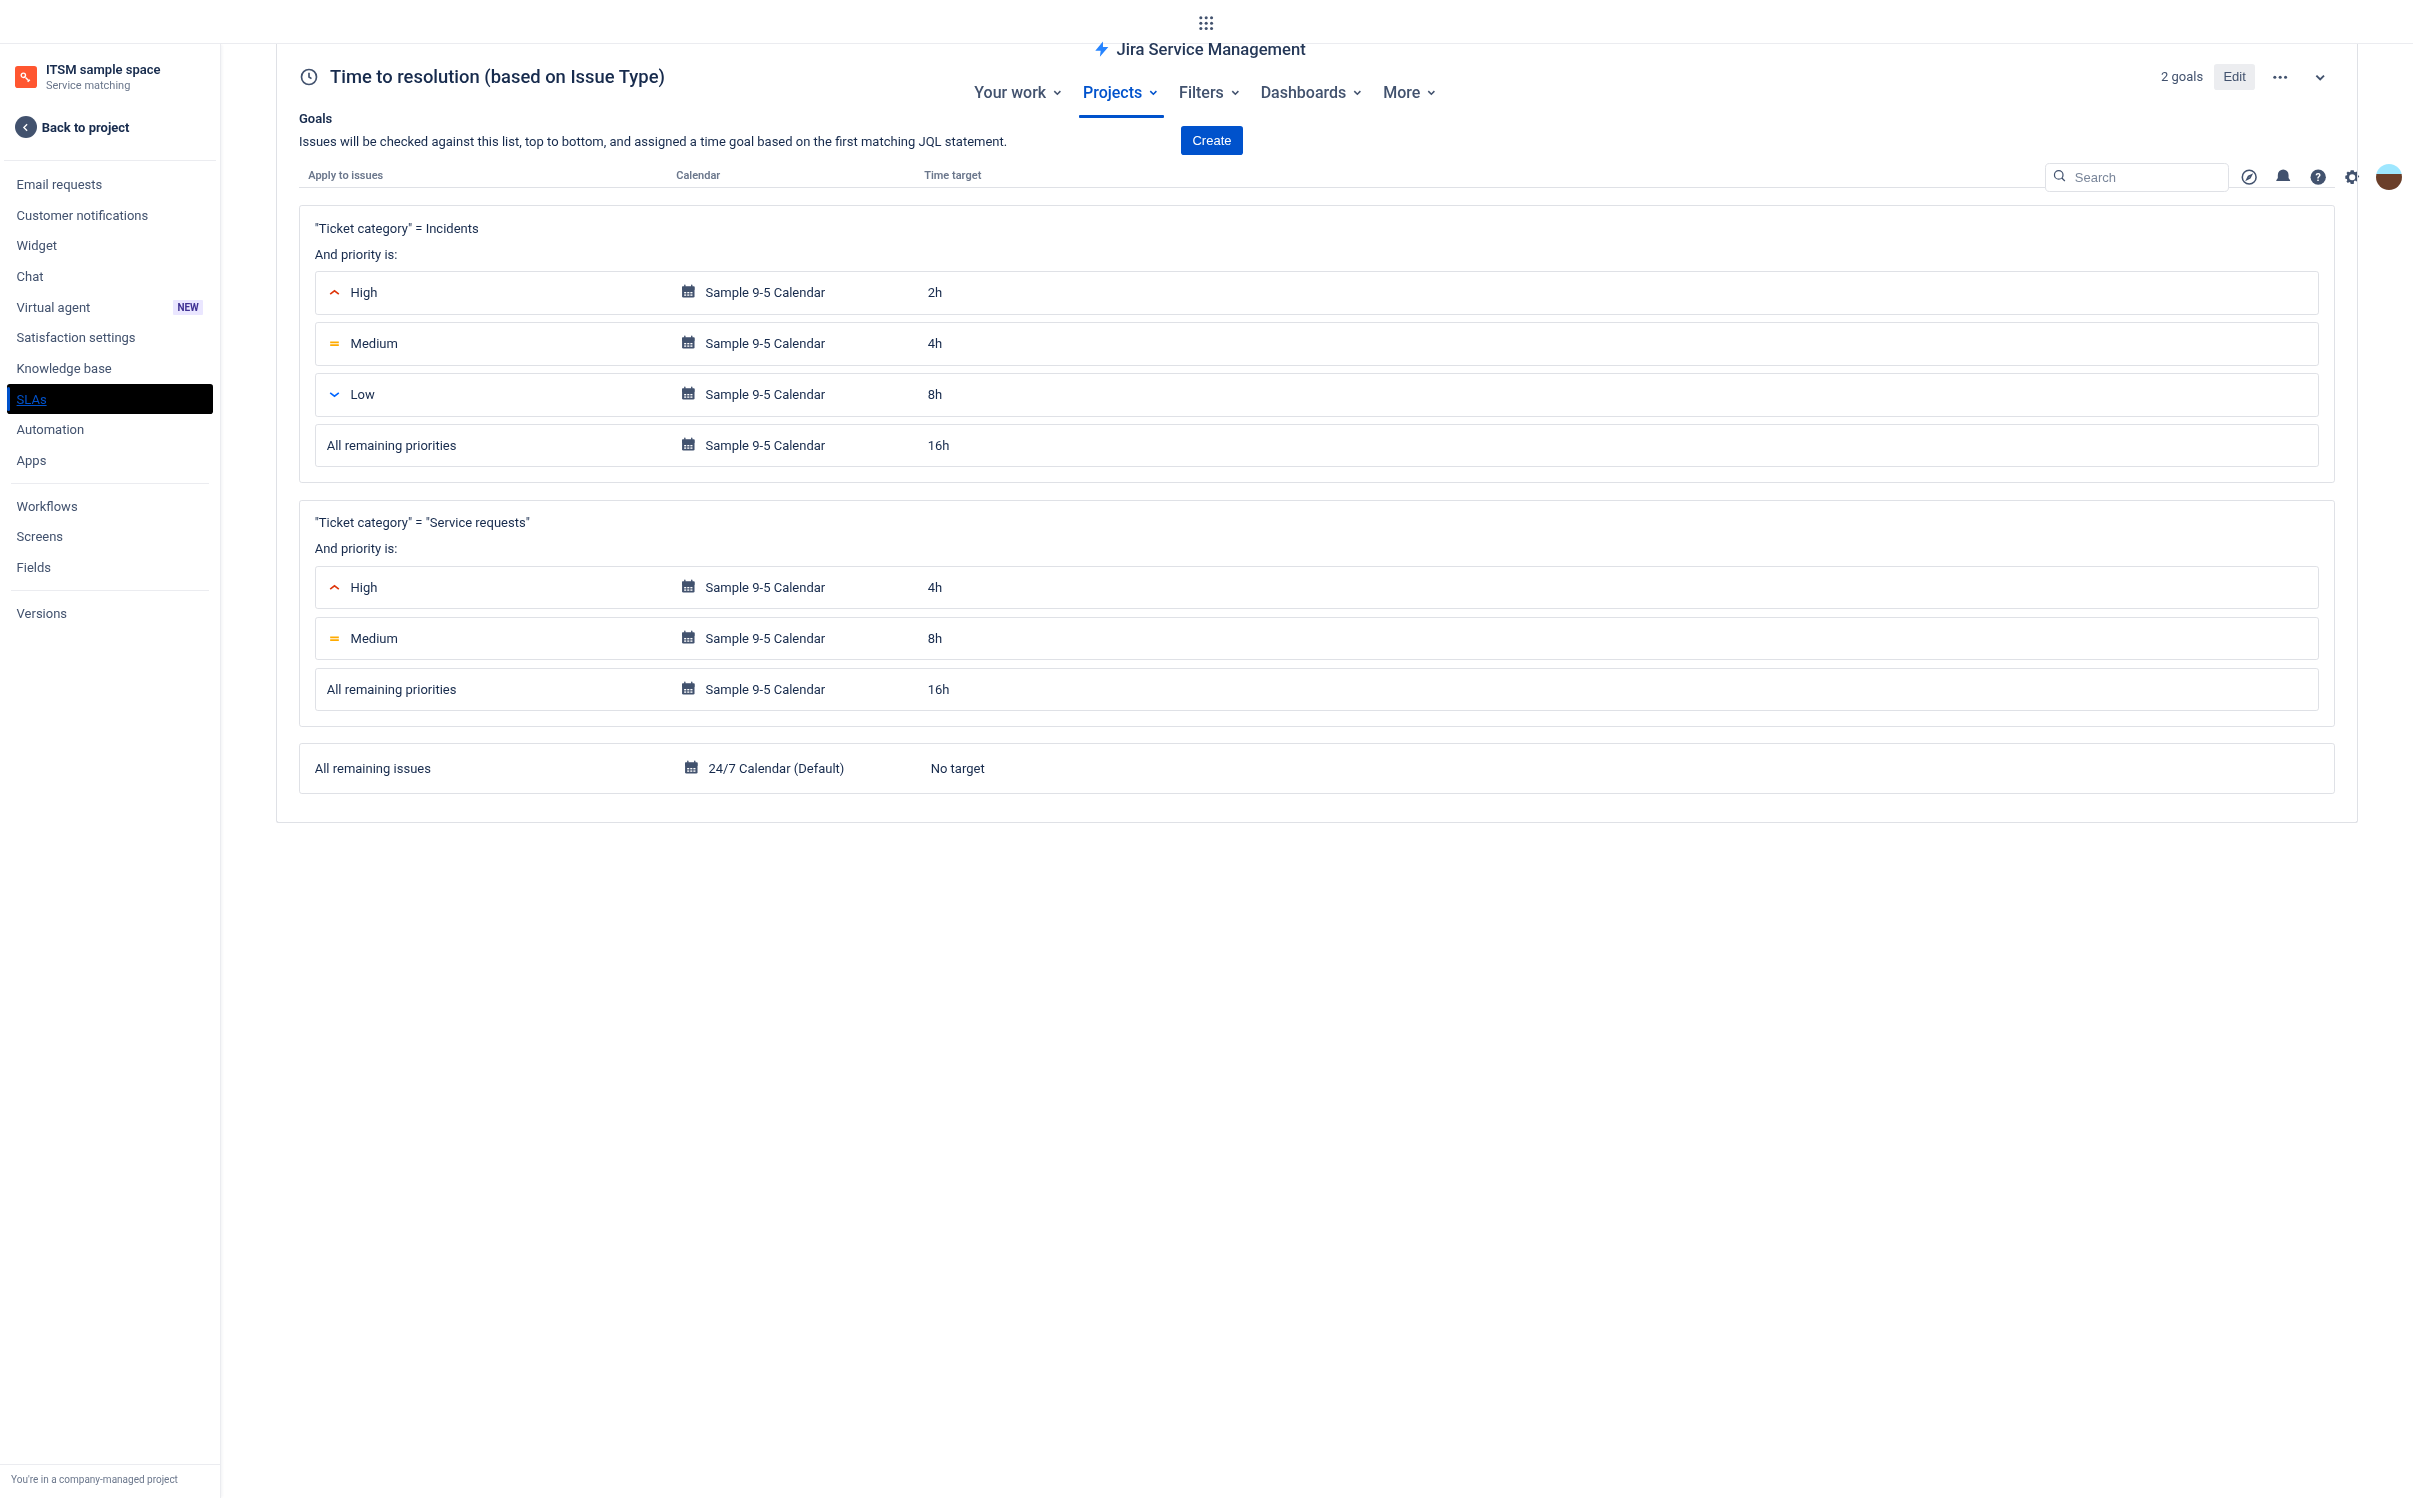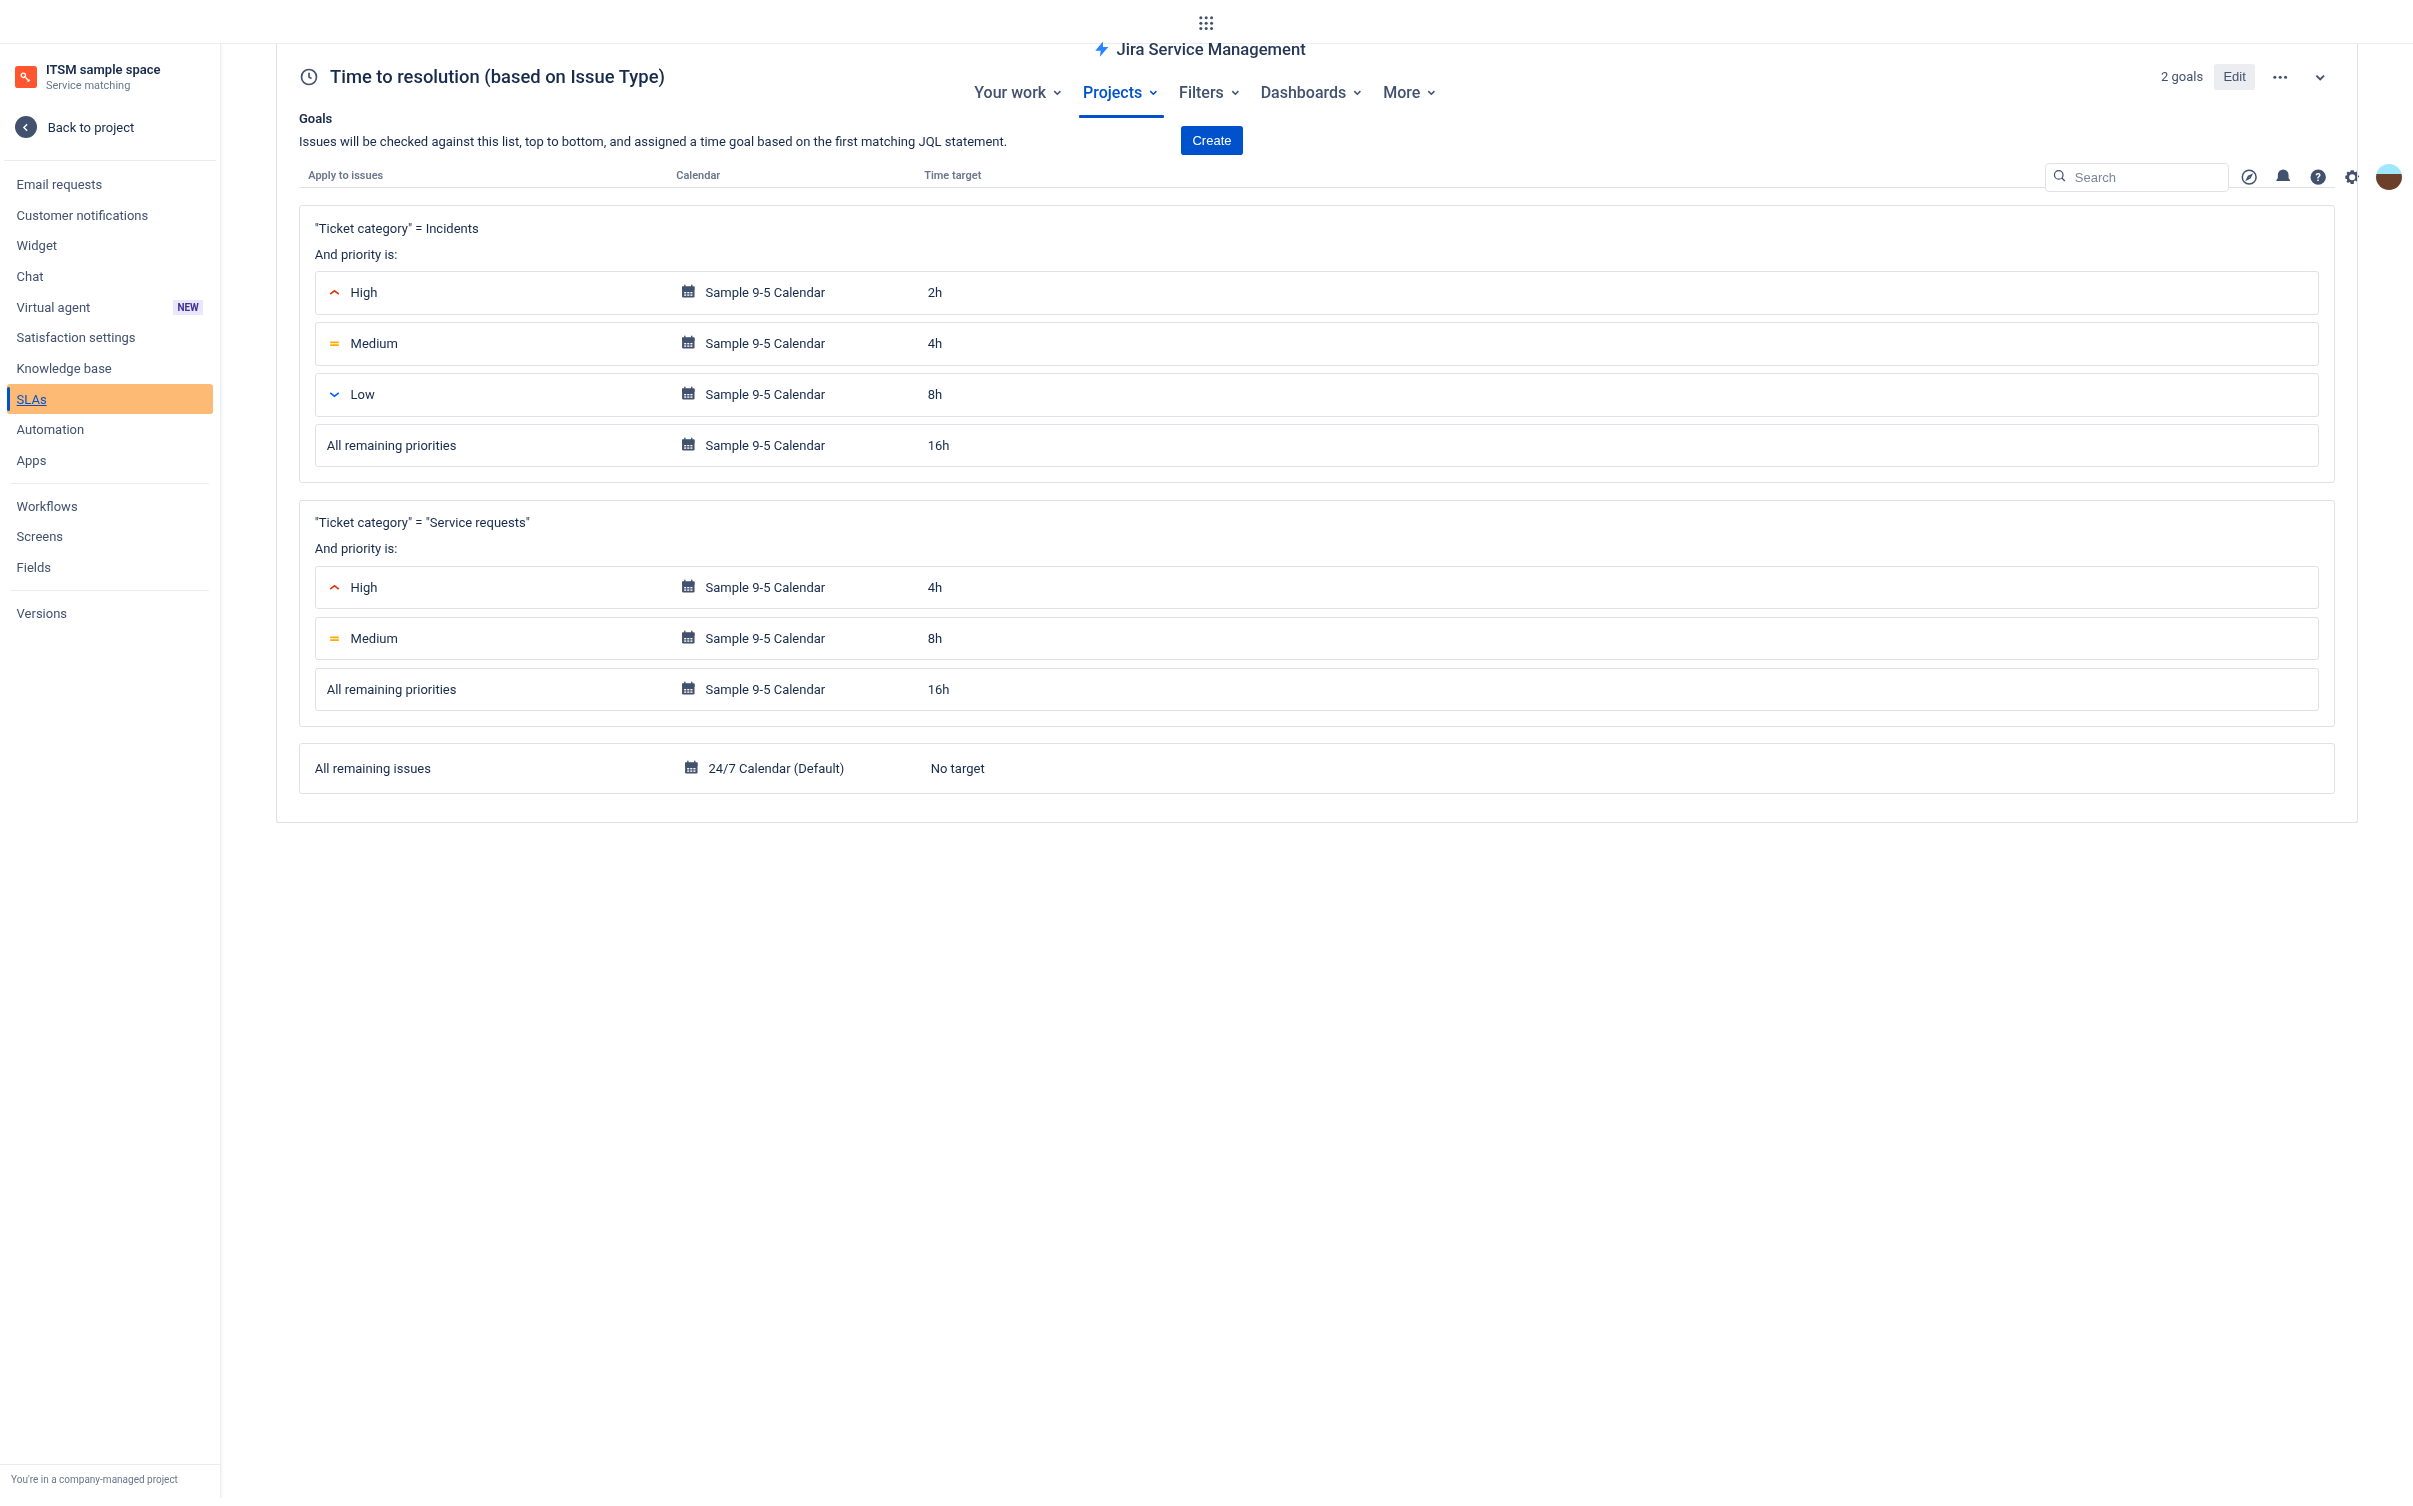--- a/index.html
+++ b/index.html
@@ -122,43 +122,44 @@
 .proj-icon {
   width: 22px; height: 22px;
   background: #FF5630;
   border-radius: 2.8px;
   display: flex; align-items: center; justify-content: center;
 }
 .proj-icon svg { color: #fff; }
 .proj-title { font-size: 13px; font-weight: 600; color: #172B4D; }
 .proj-sub { font-size: 11px; color: #6B778C; margin-top: 1.8px; }
 .back-row {
-  display: flex; align-items: center; gap: 11px;
+  display: flex; align-items: center; gap: 5px;
   padding: 7.4px 14.7px;
   margin-bottom: 7.4px;
   cursor: pointer;
+  font-weight: bold;
 }
 .back-circle {
   width: 22px; height: 22px; border-radius: 50%;
   background: #42526E;
   display: flex; align-items: center; justify-content: center;
 }
 .side-nav { flex: 1; overflow: auto; padding: 0 7.4px; }
 .side-divider { border: 0; border-top: 1.8px solid #EBECF0; margin: 7.4px 3.7px; }
 .side-item {
   display: flex; align-items: center; justify-content: space-between;
   padding: 7.4px 9.2px;
   font-size: 13px;
   color: #42526E;
   border-radius: 2.8px;
   cursor: pointer;
   margin: 0.9px 0;
 }
 .side-item.selected {
-  background: #fdba74;
+  background: #000000;
   color: #0052CC;
   position: relative;
   text-decoration: underline;
 }
 .side-item.selected::before {
   content: '';
   position: absolute;
   left: 0; top: 10%; bottom: 10%;
   width: 2.8px;
   background: #0052CC;

